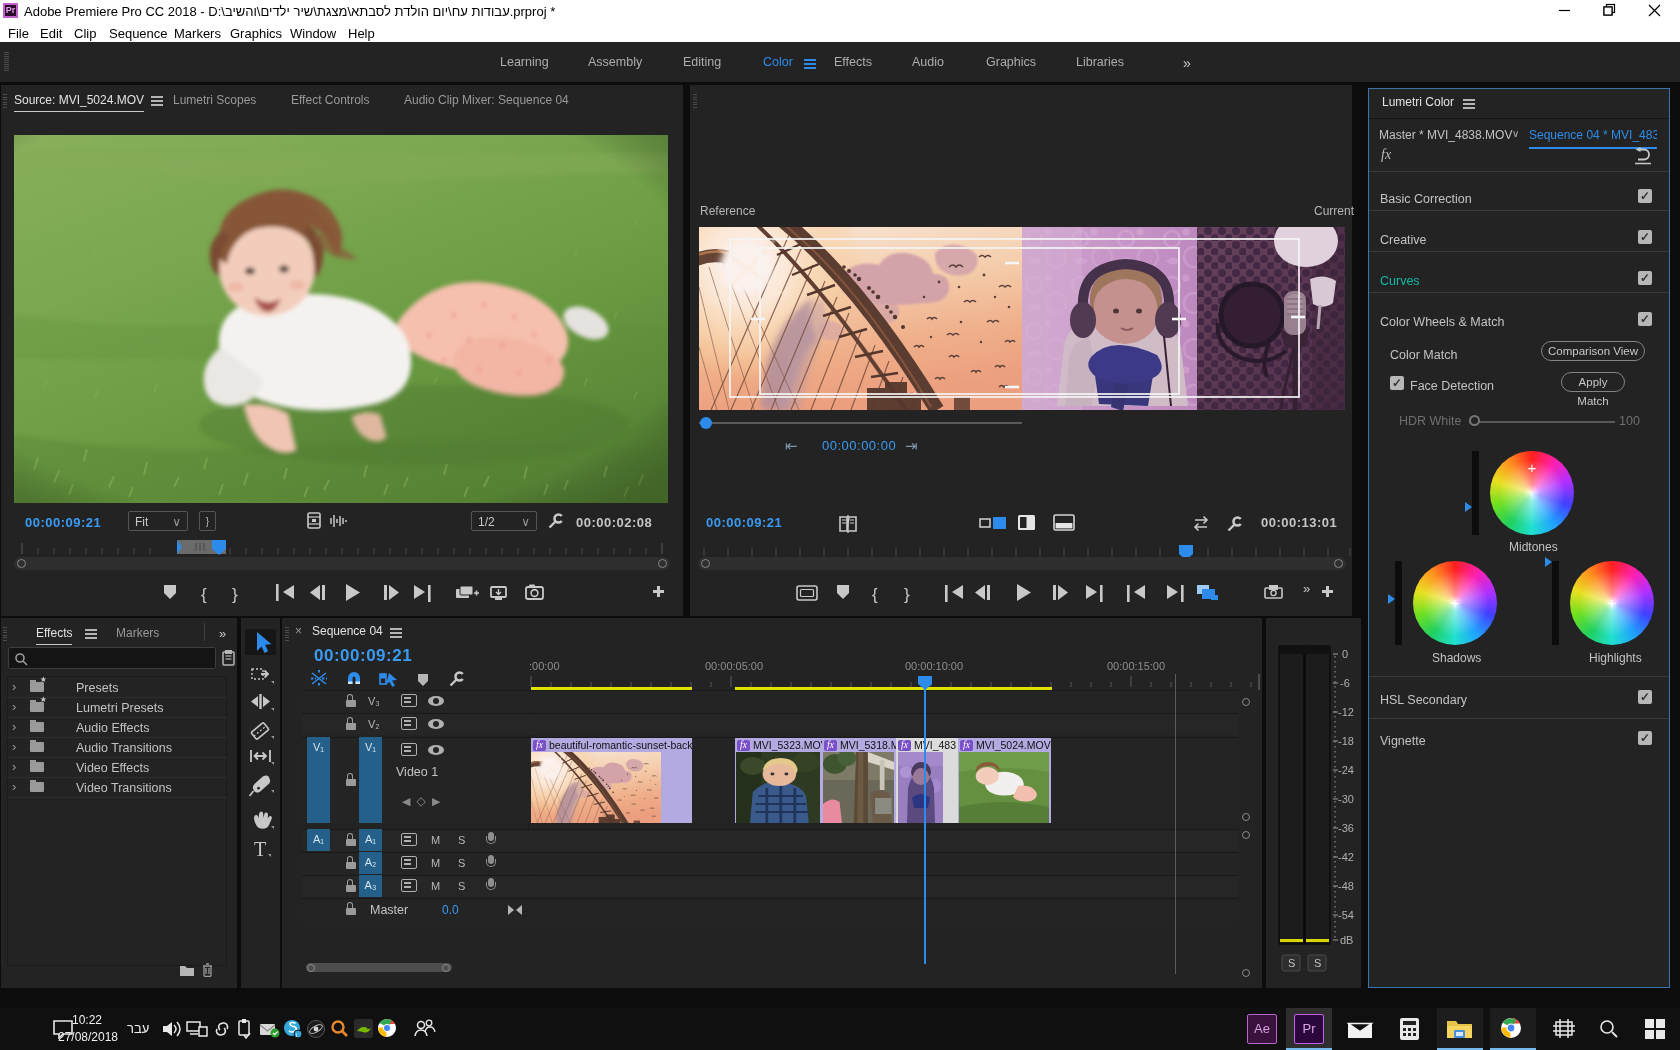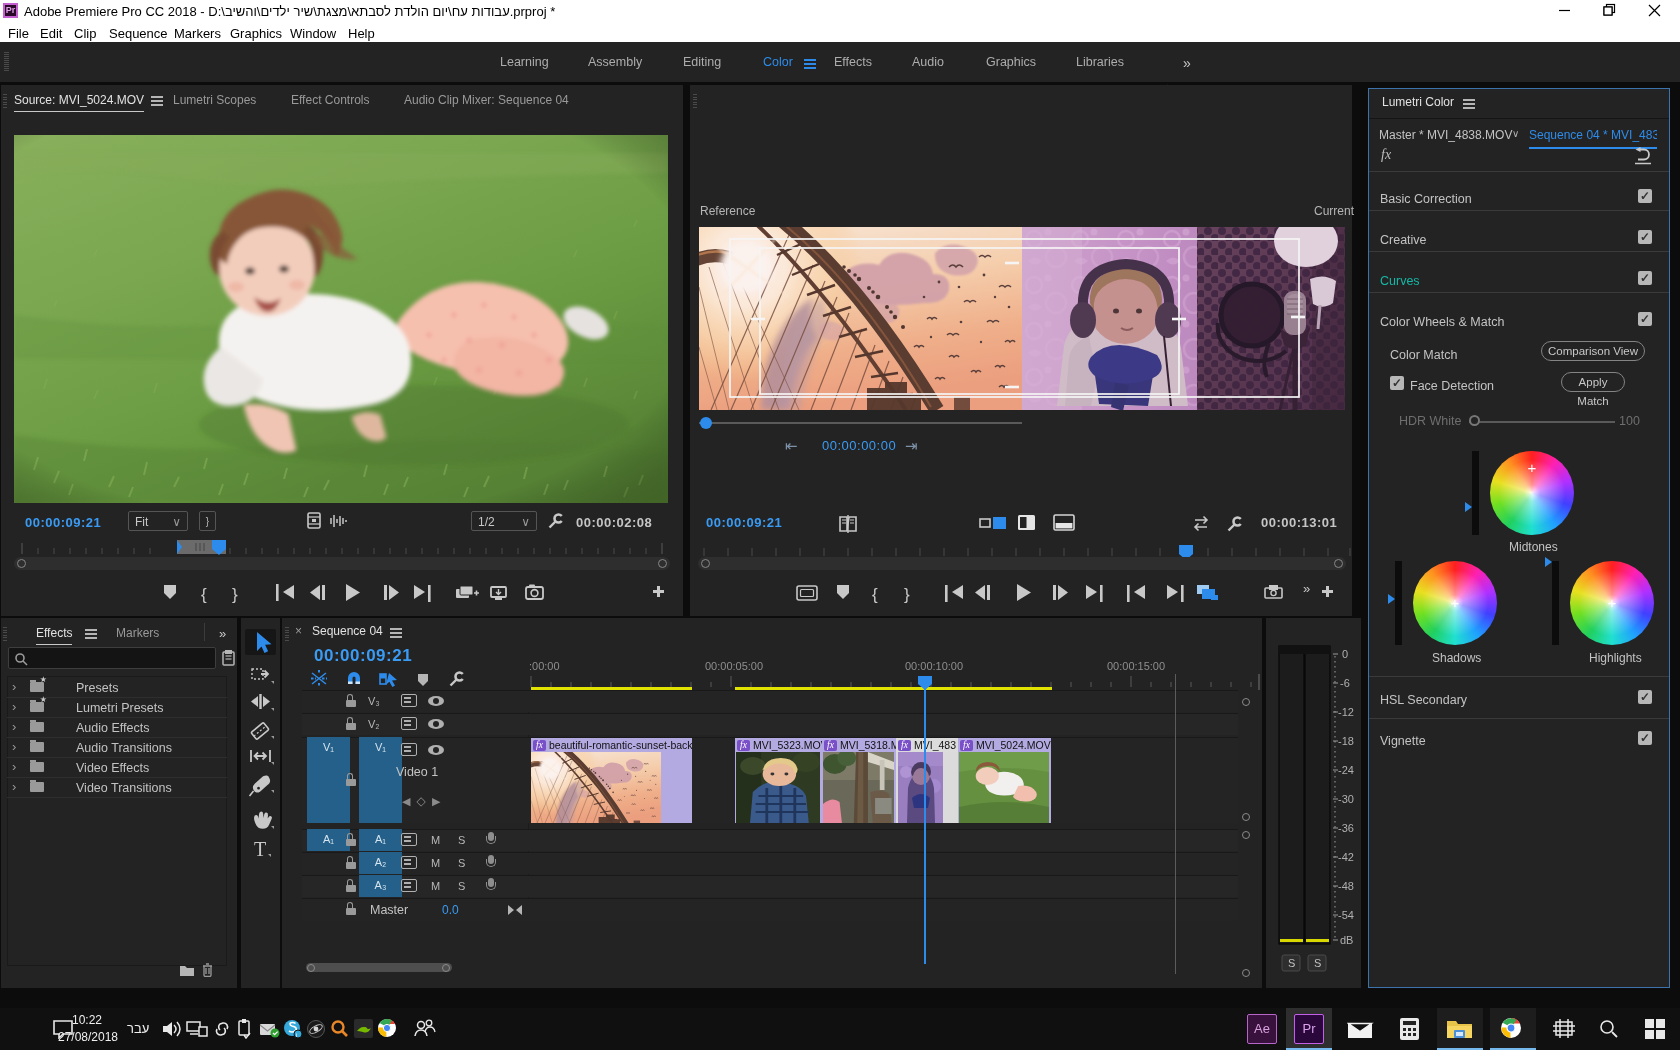--- a/index.html
+++ b/index.html
@@ -53,21 +53,21 @@
 .fxrow .ar { position:absolute; left:5px; top:1px; color:#9a9a9a; font-size:13px; }
 .fxrow .fld { position:absolute; left:23px; top:4px; width:14px; height:10px; background:#9a9a9a; border-radius:1px; }
 .fxrow .fld::before { content:""; position:absolute; left:0; top:-2px; width:6px; height:2px; background:#9a9a9a; }
 .fxrow .star::after { content:"\2605"; position:absolute; right:-3px; top:-7px; font-size:8px; color:#c8c8c8; }
 .fxrow .lbl { position:absolute; left:47px; top:3px; font-size:12.5px; color:#c3c3c3;margin-left:22px; }
 
 .trow { left:20px; width:936px; border-top:1px solid #191919; background:#262626; }
 .trow:nth-of-type(odd) { background:#242424; }
 .tlabel { font-size:11px; color:#b8b8b8; }
 .mslabel { font-size:11px; color:#b8b8b8; }
-.bluebox { width:43px; background:#25608a; text-align:center; }
+.bluebox { width:23px; background:#25608a; text-align:center; }
 .bluebox span { color:#d5e4ee; font-size:11px; line-height:21px; }
 .lock { width:11px; height:13px; }
 .lock::before { content:""; position:absolute; left:0px; top:6px; width:10px; height:7px; background:#9a9a9a; border-radius:1px;}
 .lock::after { content:""; position:absolute; left:1px; top:0px; width:4px; height:5px; border:1.6px solid #9a9a9a; border-radius:3px 3px 0 0; border-bottom:none; }
 .tgt { width:16px; height:13px; border:1.5px solid #b0b0b0; border-radius:2px; }
 .tgt::before { content:""; position:absolute; left:2px; top:2px; width:7px; height:2px; background:#b0b0b0; box-shadow:0 4px 0 #b0b0b0; }
 .eye { width:16px; height:10px; border-radius:50%; background:#b0b0b0; }
 .eye::before { content:""; position:absolute; left:5px; top:2px; width:6px; height:6px; background:#232323; border-radius:50%; }
 .mic { width:10px; height:14px; }
 .mic::before { content:""; position:absolute; left:2px; top:0; width:6px; height:9px; background:#8e8e8e; border-radius:3px; }

